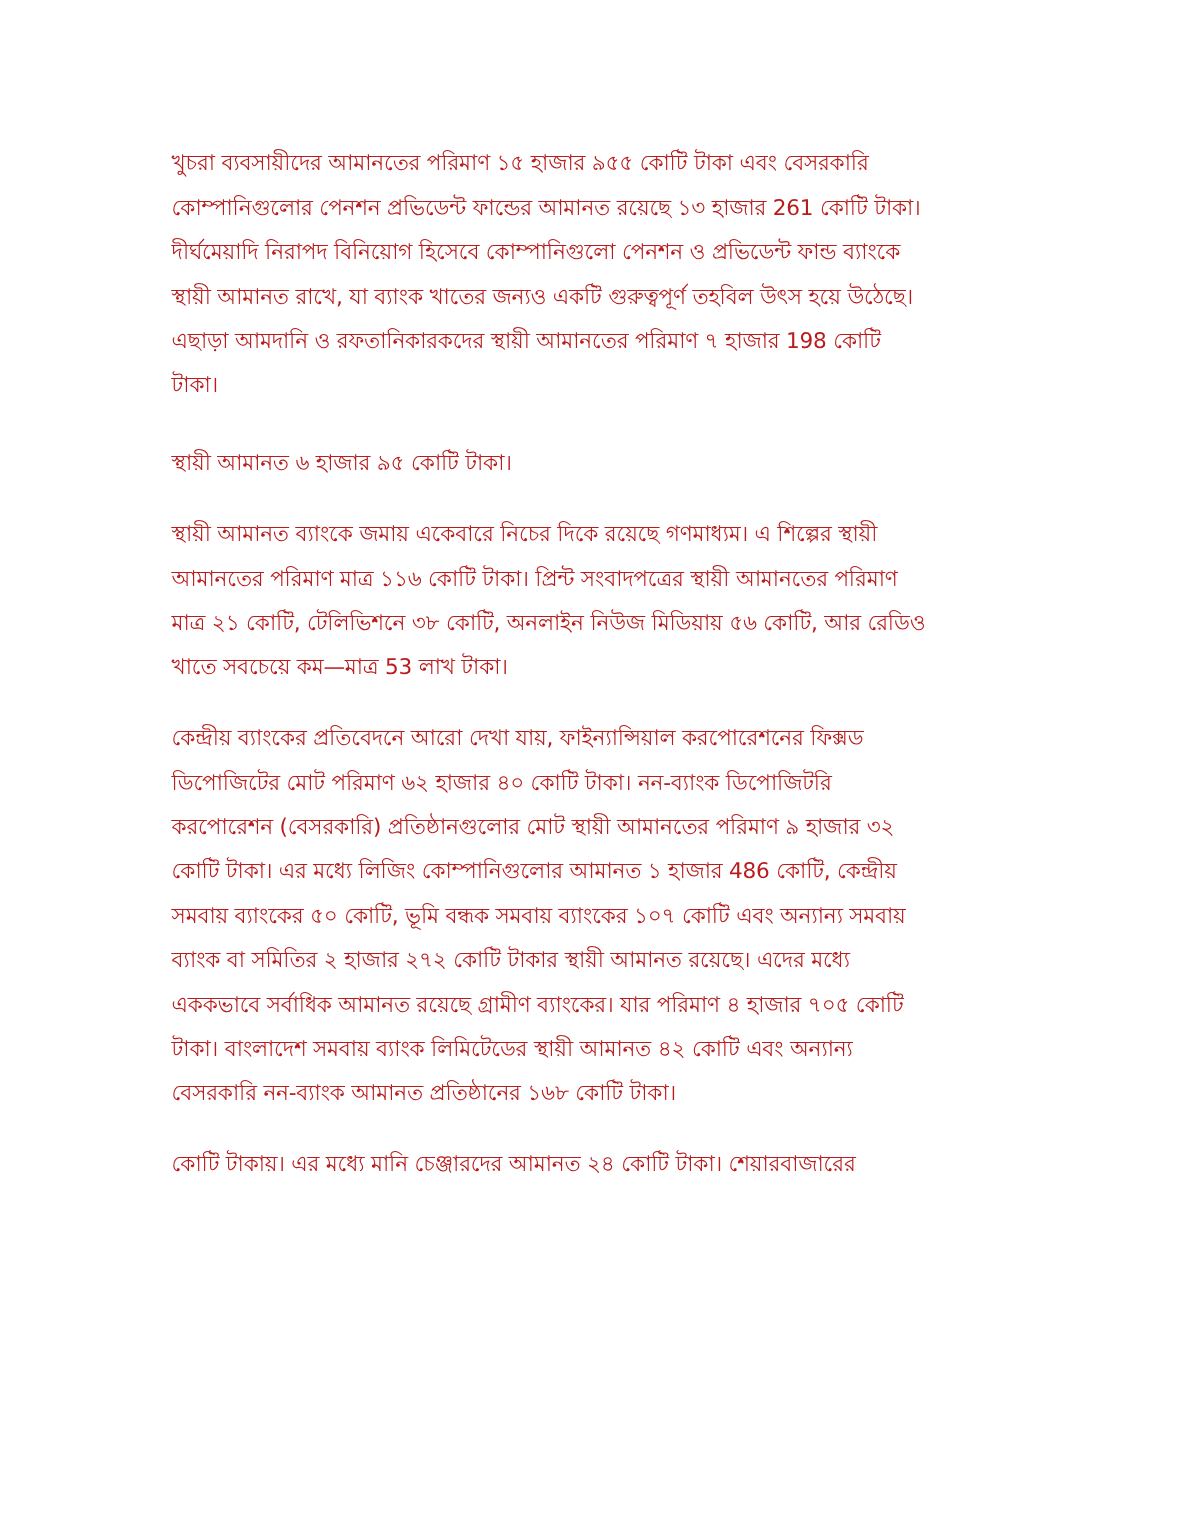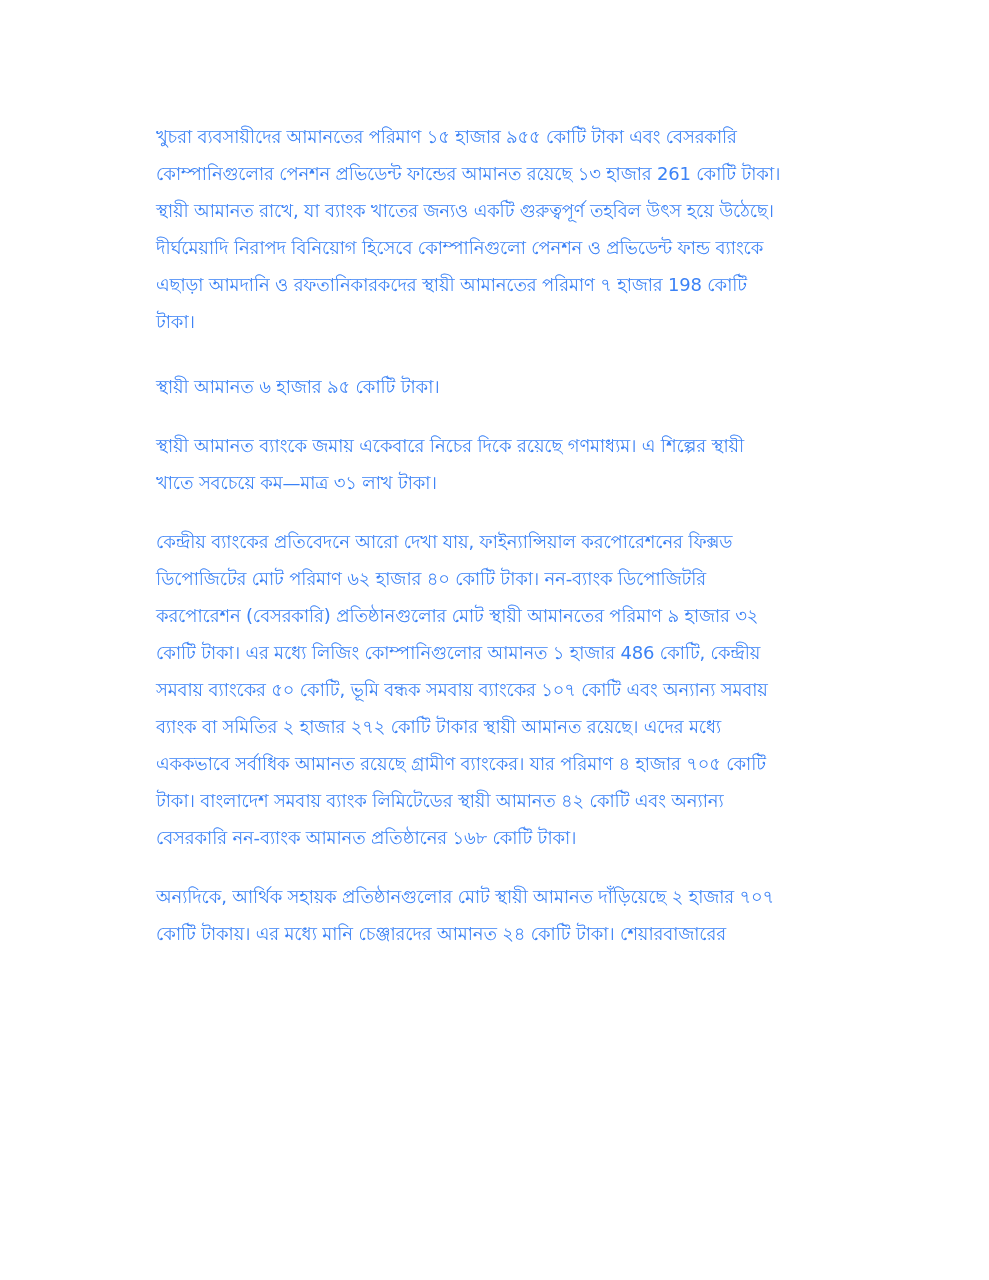--- a/index.html
+++ b/index.html
@@ -11,25 +11,24 @@
       width: 989px;
       height: 1280px;
       position: relative;
       overflow: hidden;
     }
     .page {
       position: absolute;
       left: 143px;
       top: 118px;
       width: 700px;
-      color: #3b82f6;
+      color: #b91c1c;
       font-family: "DejaVu Sans", sans-serif;
       font-size: 18px;
       letter-spacing: -0.2px;
-      margin-left: 13px;
     }
     .para {
       margin: 0;
     }
     .line {
       display: block;
       height: 37px;
       line-height: 37px;
       white-space: nowrap;
     }
@@ -39,45 +38,46 @@
     .p4 { margin-bottom: 22px; }
   </style>
 </head>
 <body>
 
 <div class="page">
 
   <p class="para p1">
     <span class="line">খুচরা ব্যবসায়ীদের আমানতের পরিমাণ ১৫ হাজার ৯৫৫ কোটি টাকা এবং বেসরকারি</span>
     <span class="line">কোম্পানিগুলোর পেনশন প্রভিডেন্ট ফান্ডের আমানত রয়েছে ১৩ হাজার 261 কোটি টাকা।</span>
+    <span class="line">দীর্ঘমেয়াদি নিরাপদ বিনিয়োগ হিসেবে কোম্পানিগুলো পেনশন ও প্রভিডেন্ট ফান্ড ব্যাংকে</span>
     <span class="line">স্থায়ী আমানত রাখে, যা ব্যাংক খাতের জন্যও একটি গুরুত্বপূর্ণ তহবিল উৎস হয়ে উঠেছে।</span>
-    <span class="line">দীর্ঘমেয়াদি নিরাপদ বিনিয়োগ হিসেবে কোম্পানিগুলো পেনশন ও প্রভিডেন্ট ফান্ড ব্যাংকে</span>
     <span class="line">এছাড়া আমদানি ও রফতানিকারকদের স্থায়ী আমানতের পরিমাণ ৭ হাজার 198 কোটি</span>
     <span class="line">টাকা।</span>
   </p>
 
   <p class="para p2">
     <span class="line">স্থায়ী আমানত ৬ হাজার ৯৫ কোটি টাকা।</span>
   </p>
 
   <p class="para p3">
     <span class="line">স্থায়ী আমানত ব্যাংকে জমায় একেবারে নিচের দিকে রয়েছে গণমাধ্যম। এ শিল্পের স্থায়ী</span>
-    <span class="line">খাতে সবচেয়ে কম—মাত্র ৩১ লাখ টাকা।</span>
+    <span class="line">আমানতের পরিমাণ মাত্র ১১৬ কোটি টাকা। প্রিন্ট সংবাদপত্রের স্থায়ী আমানতের পরিমাণ</span>
+    <span class="line">মাত্র ২১ কোটি, টেলিভিশনে ৩৮ কোটি, অনলাইন নিউজ মিডিয়ায় ৫৬ কোটি, আর রেডিও</span>
+    <span class="line">খাতে সবচেয়ে কম—মাত্র 53 লাখ টাকা।</span>
   </p>
 
   <p class="para p4">
     <span class="line">কেন্দ্রীয় ব্যাংকের প্রতিবেদনে আরো দেখা যায়, ফাইন্যান্সিয়াল করপোরেশনের ফিক্সড</span>
     <span class="line">ডিপোজিটের মোট পরিমাণ ৬২ হাজার ৪০ কোটি টাকা। নন-ব্যাংক ডিপোজিটরি</span>
     <span class="line">করপোরেশন (বেসরকারি) প্রতিষ্ঠানগুলোর মোট স্থায়ী আমানতের পরিমাণ ৯ হাজার ৩২</span>
     <span class="line">কোটি টাকা। এর মধ্যে লিজিং কোম্পানিগুলোর আমানত ১ হাজার 486 কোটি, কেন্দ্রীয়</span>
     <span class="line">সমবায় ব্যাংকের ৫০ কোটি, ভূমি বন্ধক সমবায় ব্যাংকের ১০৭ কোটি এবং অন্যান্য সমবায়</span>
     <span class="line">ব্যাংক বা সমিতির ২ হাজার ২৭২ কোটি টাকার স্থায়ী আমানত রয়েছে। এদের মধ্যে</span>
     <span class="line">এককভাবে সর্বাধিক আমানত রয়েছে গ্রামীণ ব্যাংকের। যার পরিমাণ ৪ হাজার ৭০৫ কোটি</span>
     <span class="line">টাকা। বাংলাদেশ সমবায় ব্যাংক লিমিটেডের স্থায়ী আমানত ৪২ কোটি এবং অন্যান্য</span>
     <span class="line">বেসরকারি নন-ব্যাংক আমানত প্রতিষ্ঠানের ১৬৮ কোটি টাকা।</span>
   </p>
 
   <p class="para p5">
-    <span class="line">অন্যদিকে, আর্থিক সহায়ক প্রতিষ্ঠানগুলোর মোট স্থায়ী আমানত দাঁড়িয়েছে ২ হাজার ৭০৭</span>
     <span class="line">কোটি টাকায়। এর মধ্যে মানি চেঞ্জারদের আমানত ২৪ কোটি টাকা। শেয়ারবাজারের</span>
   </p>
 
 </div>
 
 </body></html>

